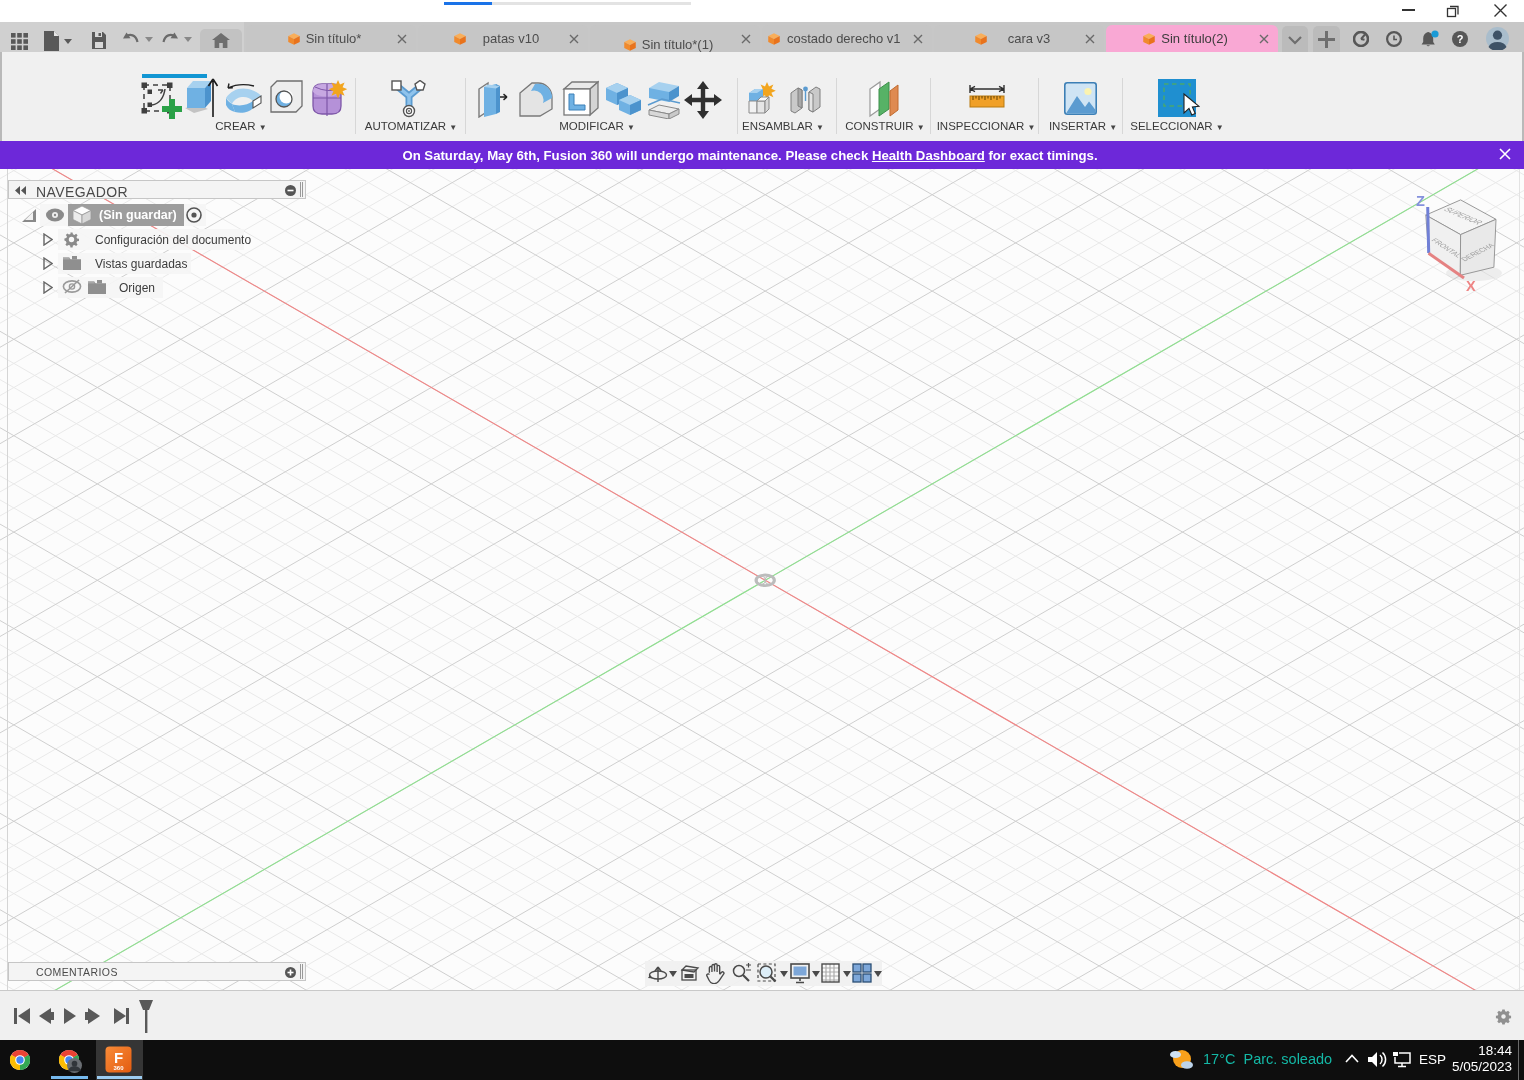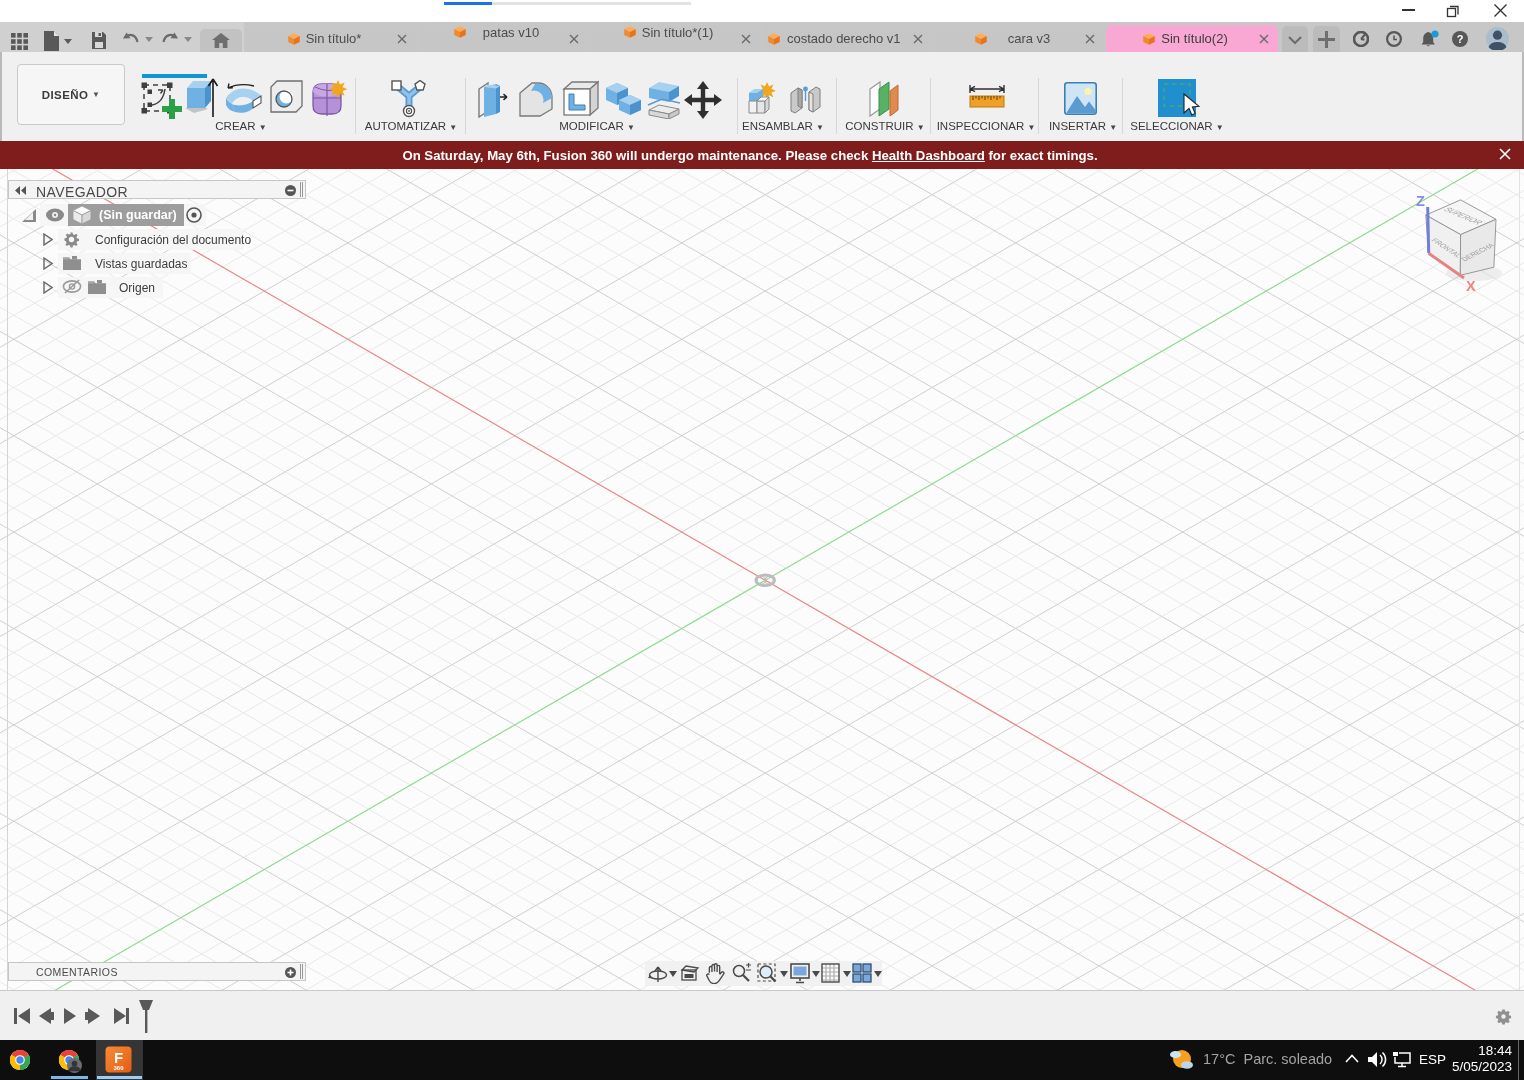--- a/index.html
+++ b/index.html
@@ -66,34 +66,34 @@
             <polygon points="1.5,4.5 8.5,8 8.5,15 1.5,11.5" fill="#f08a2d"></polygon>
             <polygon points="15.5,4.5 8.5,8 8.5,15 15.5,11.5" fill="#e9731c"></polygon>
           </svg>
           <span>Sin título*</span>
         </div>
         <svg class="abs" style="right:9px;top:9px" width="10" height="10">
           <path d="M1 1 L9 9 M9 1 L1 9" stroke="#6a6a6a" stroke-width="1.4"></path>
         </svg>
       </div>
       <div class="abs" style="left:418px;top:3px;width:170px;height:27px;background:#c6c6c6;border-radius:6px 6px 0 0;font-size:13px;color:#4c4c4c;white-space:nowrap">
-        <div class="abs" style="left:0;top:0;width:100%;height:100%;display:flex;justify-content:center;gap:16px;padding-right:14px">
+        <div class="abs" style="left:0;top:0;width:100%;height:100%;display:flex;align-items:center;justify-content:center;gap:16px;padding-right:14px">
           <svg width="14" height="14" viewBox="0 0 17 16" style="vertical-align:-2px">
             <polygon points="8.5,1 15.5,4.5 8.5,8 1.5,4.5" fill="#f9ae59"></polygon>
             <polygon points="1.5,4.5 8.5,8 8.5,15 1.5,11.5" fill="#f08a2d"></polygon>
             <polygon points="15.5,4.5 8.5,8 8.5,15 15.5,11.5" fill="#e9731c"></polygon>
           </svg>
           <span>patas v10</span>
         </div>
         <svg class="abs" style="right:9px;top:9px" width="10" height="10">
           <path d="M1 1 L9 9 M9 1 L1 9" stroke="#6a6a6a" stroke-width="1.4"></path>
         </svg>
       </div>
       <div class="abs" style="left:590px;top:3px;width:170px;height:27px;background:#c6c6c6;border-radius:6px 6px 0 0;font-size:13px;color:#4c4c4c;white-space:nowrap">
-        <div class="abs" style="left:0;top:0;width:100%;height:100%;display:flex;align-items:flex-start;justify-content:center;gap:5px;padding-right:14px">
+        <div class="abs" style="left:0;top:0;width:100%;height:100%;display:flex;align-items:flex-end;justify-content:center;gap:5px;padding-right:14px">
           <svg width="14" height="14" viewBox="0 0 17 16" style="vertical-align:-2px">
             <polygon points="8.5,1 15.5,4.5 8.5,8 1.5,4.5" fill="#f9ae59"></polygon>
             <polygon points="1.5,4.5 8.5,8 8.5,15 1.5,11.5" fill="#f08a2d"></polygon>
             <polygon points="15.5,4.5 8.5,8 8.5,15 15.5,11.5" fill="#e9731c"></polygon>
           </svg>
           <span>Sin título*(1)</span>
         </div>
         <svg class="abs" style="right:9px;top:9px" width="10" height="10">
           <path d="M1 1 L9 9 M9 1 L1 9" stroke="#6a6a6a" stroke-width="1.4"></path>
         </svg>
@@ -165,21 +165,20 @@
 </svg>
 <svg class="abs" style="left:1486px;top:5px" width="23" height="23" viewBox="0 0 23 23">
 <circle cx="11.5" cy="11.5" r="11.5" fill="#a9bdcc"></circle>
 <circle cx="11.5" cy="8.2" r="4.6" fill="#3e5266"></circle>
 <path d="M2.5 20 a9.5 7.5 0 0 1 18 0 a 12 12 0 0 1 -18 0 z" fill="#3e5266"></path>
 </svg>
 </div>
 <div class="abs" style="left:0;top:52px;width:1524px;height:89px;background:#f0f0f0">
  <div class="abs" style="left:0;top:0;width:2px;height:89px;background:#b9b9b9"></div>
  <div class="abs" style="left:1522px;top:0;width:2px;height:89px;background:#b9b9b9"></div>
- <div style="position:absolute;left:17px;top:12px;width:108px;height:61px;background:#f6f6f6;border:1px solid #c9c9c9;border-radius:4px;display:flex;align-items:center;justify-content:center;font-size:11.5px;font-weight:bold;color:#3a3a3a;letter-spacing:0.4px">DISEÑO&nbsp;<span style="font-size:8px;color:#555">▼</span></div>
  <div class="abs" style="left:142px;top:22px;width:65px;height:3.5px;background:#1296d3"></div>
  <div class="abs" style="left:355px;top:26px;width:1px;height:56px;background:#d7d7d7"></div>
       <div class="abs" style="left:465px;top:26px;width:1px;height:56px;background:#d7d7d7"></div>
       <div class="abs" style="left:737px;top:26px;width:1px;height:56px;background:#d7d7d7"></div>
       <div class="abs" style="left:836px;top:26px;width:1px;height:56px;background:#d7d7d7"></div>
       <div class="abs" style="left:930px;top:26px;width:1px;height:56px;background:#d7d7d7"></div>
       <div class="abs" style="left:1038px;top:26px;width:1px;height:56px;background:#d7d7d7"></div>
       <div class="abs" style="left:1122px;top:26px;width:1px;height:56px;background:#d7d7d7"></div>
       <svg class="abs" style="left:141px;top:29px" width="34" height="36" viewBox="0 0 34 36">
       <g stroke="#3f3f3f" stroke-width="1.5" stroke-dasharray="5 4" fill="none">
@@ -319,21 +318,21 @@
     </svg>
       <div class="abs" style="left:983px;top:68px;width:200px;text-align:center;font-size:11.5px;color:#3a3a3a;white-space:nowrap">INSERTAR <span style="font-size:8px;color:#444">▼</span></div>
       <svg class="abs" style="left:1158px;top:27px" width="42" height="42" viewBox="0 0 42 42">
       <rect x="0" y="0" width="38" height="38" fill="#1f8fd0"></rect>
       <rect x="6" y="5" width="26" height="22" fill="none" stroke="#49a86e" stroke-width="1.5" stroke-dasharray="4.5 3.5"></rect>
       <path d="M26 15 l0 19 5-4.6 2.8 6.6 3.4-1.5 -2.8-6.5 6.6-0.7z" fill="#fff" stroke="#222" stroke-width="1.1"></path>
     </svg>
       <div class="abs" style="left:1077px;top:68px;width:200px;text-align:center;font-size:11.5px;color:#3a3a3a;white-space:nowrap">SELECCIONAR <span style="font-size:8px;color:#444">▼</span></div>
 </div>
 
-<div class="abs" style="left:0;top:141px;width:1524px;height:28px;background:#7f1d1d;display:flex;align-items:center;justify-content:center;color:#fff;font-size:13.2px;font-weight:bold">
+<div class="abs" style="left:0;top:141px;width:1524px;height:28px;background:#6d28d9;display:flex;align-items:center;justify-content:center;color:#fff;font-size:13.2px;font-weight:bold">
 <span style="margin-right:24px">On Saturday, May 6th, Fusion 360 will undergo maintenance. Please check <span style="text-decoration:underline">Health Dashboard</span> for exact timings.</span>
 <svg class="abs" style="right:13px;top:7px" width="12" height="12">
         <path d="M1 1 L11 11 M11 1 L1 11" stroke="#fff" stroke-width="1.6"></path>
       </svg>
 </div>
 
 <div class="abs" style="left:0;top:169px;width:1524px;height:821px;background:#fcfcfc">
 <svg width="1524" height="821" style="position:absolute;left:0;top:0">
 <g stroke="#e9e9e9" stroke-width="1">
           <line x1="0" y1="-874.0" x2="1524" y2="5.9"></line>
@@ -701,21 +700,21 @@
   <text x="13.5" y="17" text-anchor="middle" font-size="15" font-weight="bold" fill="#fff" font-family="Liberation Sans,sans-serif">F</text>
   <text x="13.5" y="24" text-anchor="middle" font-size="6" font-weight="bold" fill="#fff" font-family="Liberation Sans,sans-serif">360</text>
  </svg>
  <div class="abs" style="left:51px;top:36px;width:37px;height:3px;background:#76b9ed"></div>
  <div class="abs" style="left:97px;top:36px;width:45px;height:3px;background:#9ccdf2"></div>
  <svg class="abs" style="left:1169px;top:8px" width="25" height="24" viewBox="0 0 25 24">
   <circle cx="13" cy="11" r="9" fill="#f8a01b"></circle>
   <ellipse cx="6.5" cy="6.5" rx="5.5" ry="3.6" fill="#cfe2f3"></ellipse>
   <ellipse cx="18" cy="17" rx="6" ry="3.8" fill="#bcd3ea"></ellipse>
  </svg>
- <div class="abs" style="left:1203px;top:11px;font-size:14.5px;color:#a3a3a3">17°C&nbsp;&nbsp;Parc. soleado</div>
+ <div class="abs" style="left:1203px;top:11px;font-size:14.5px;color:#14b8a6">17°C&nbsp;&nbsp;Parc. soleado</div>
  <svg class="abs" style="left:1345px;top:14px" width="14" height="9">
         <path d="M1 8 L7 1.5 L13 8" stroke="#fff" stroke-width="1.6" fill="none"></path>
       </svg>
  <svg class="abs" style="left:1368px;top:11px" width="20" height="17" viewBox="0 0 20 17">
   <path d="M0 6 h4 l5-5 v15 l-5-5 h-4 z" fill="#fff"></path>
   <path d="M12 4 a6 6 0 0 1 0 9 M14.5 1.5 a9.5 9.5 0 0 1 0 14" stroke="#fff" stroke-width="1.5" fill="none"></path>
  </svg>
  <svg class="abs" style="left:1392px;top:11px" width="19" height="17" viewBox="0 0 19 17">
   <rect x="3" y="2" width="15" height="10" fill="none" stroke="#fff" stroke-width="1.5"></rect>
   <rect x="0" y="0" width="7" height="6" fill="#0e0e0e"></rect>

